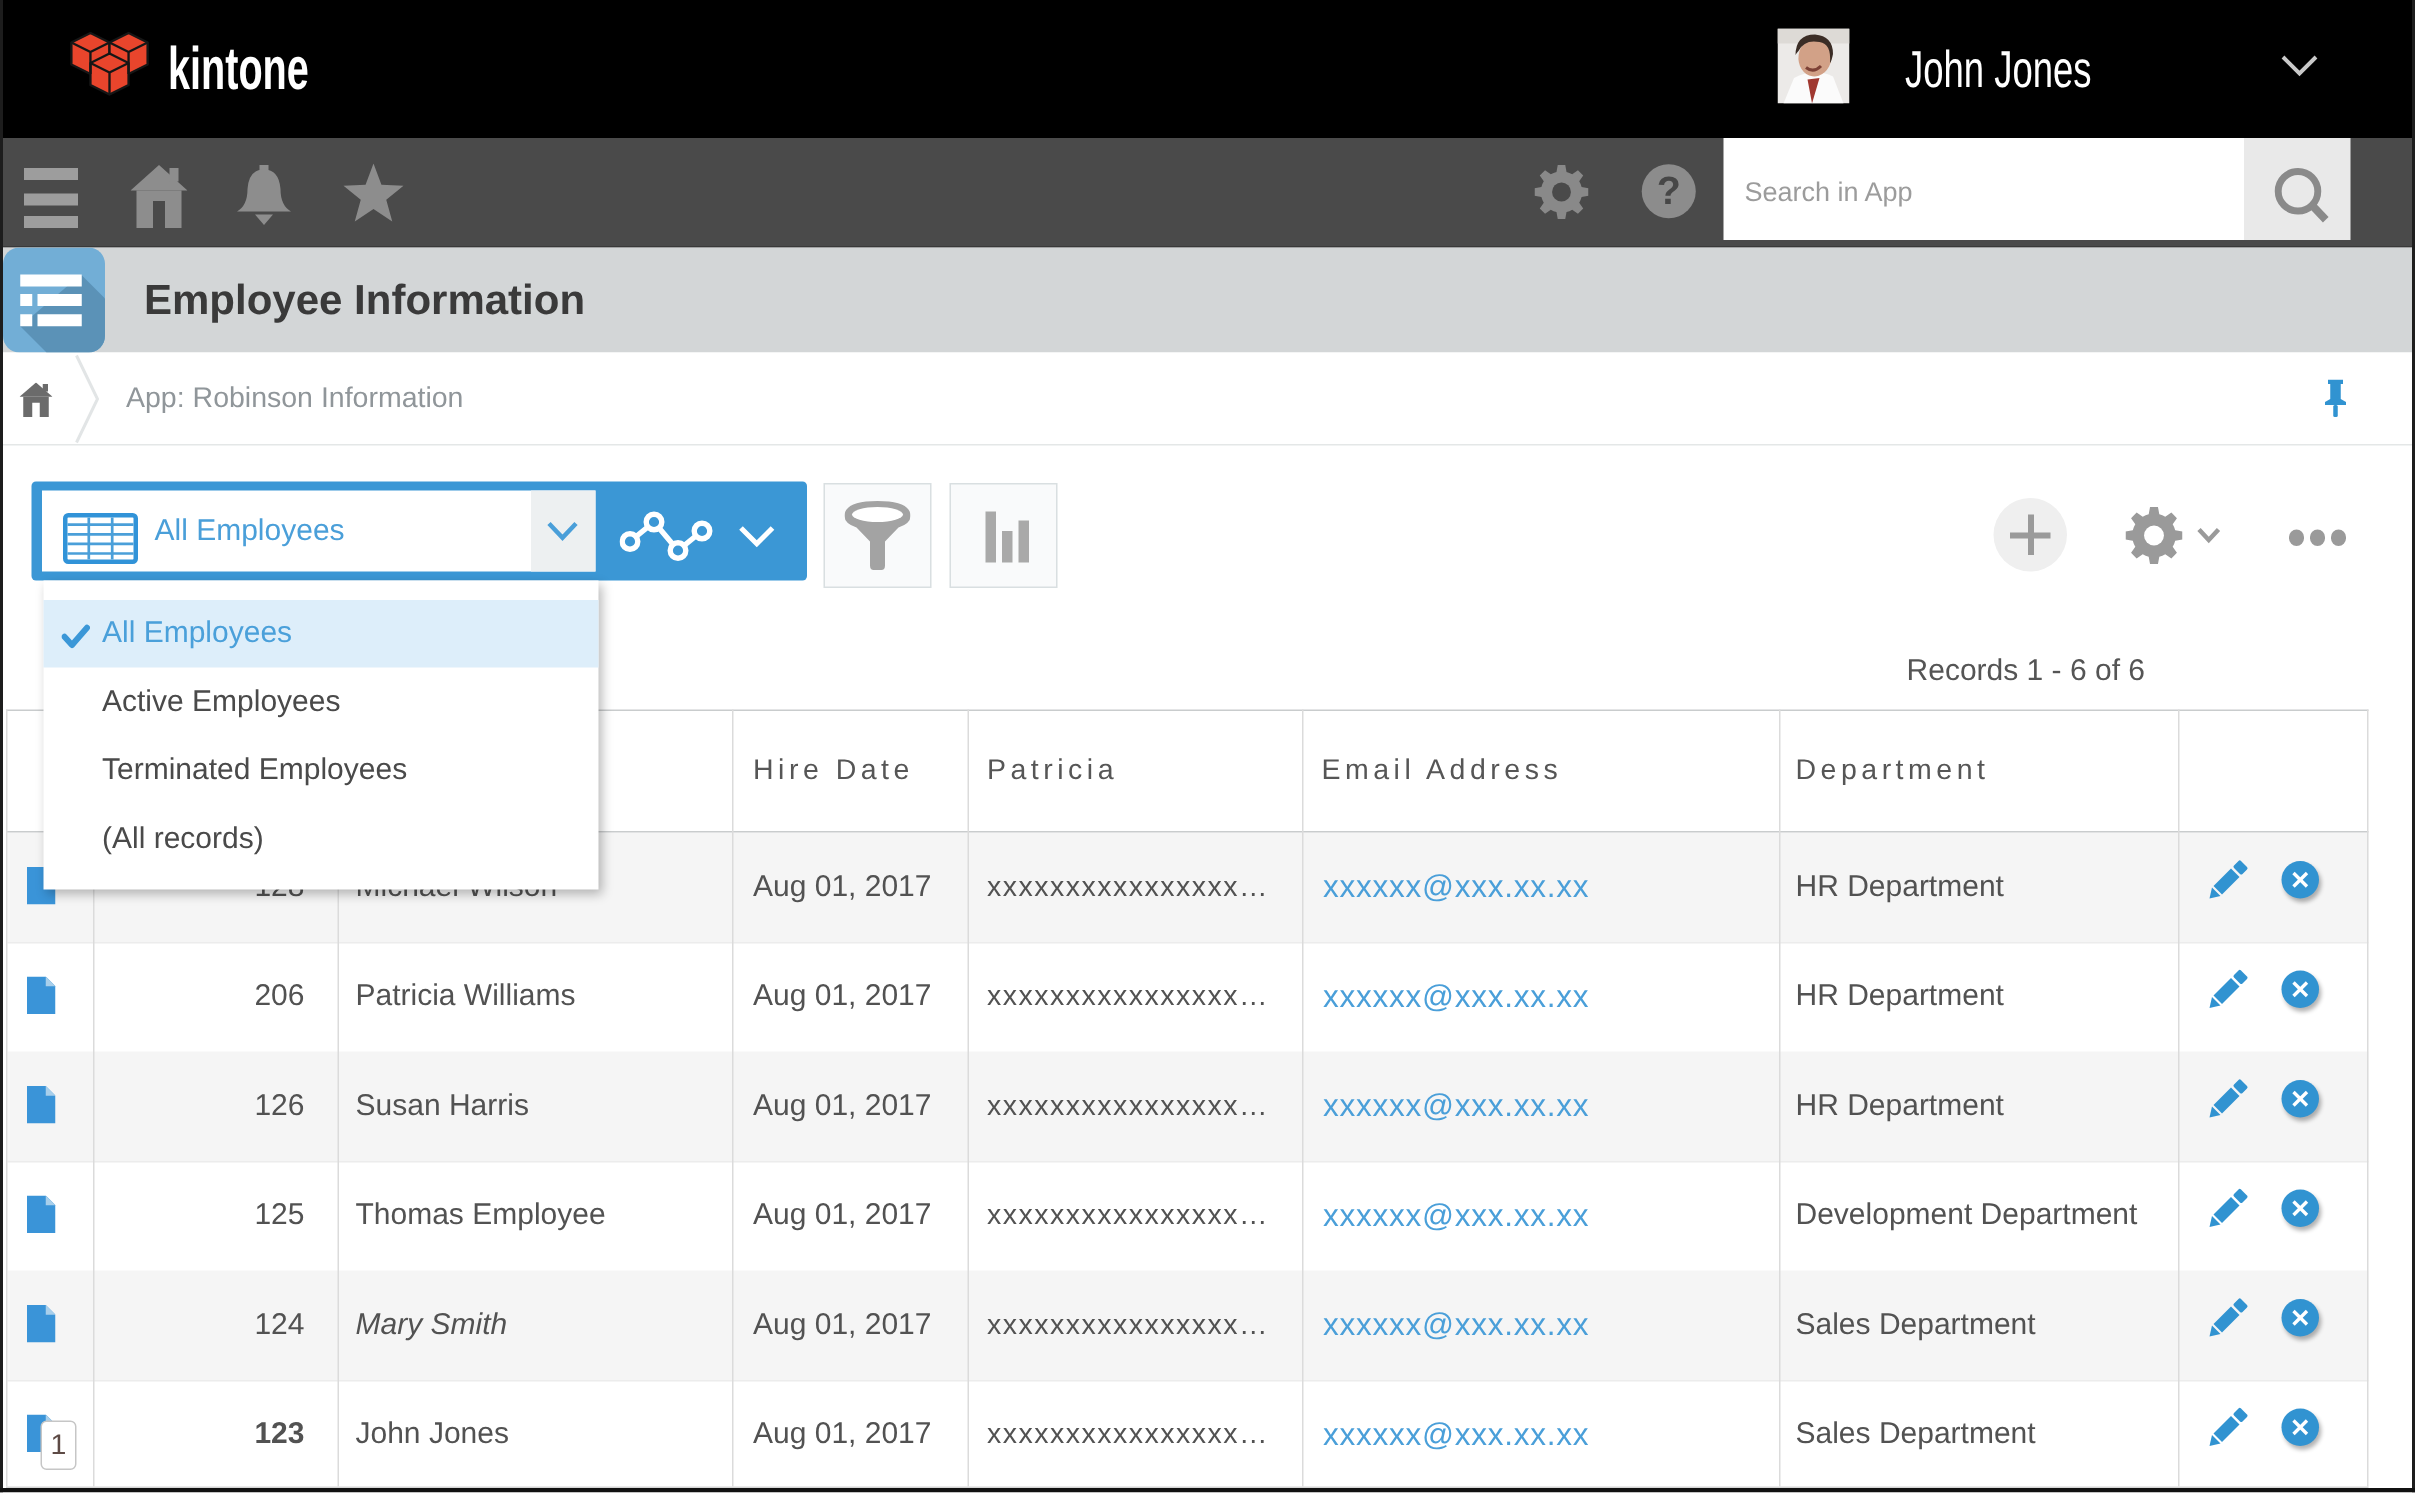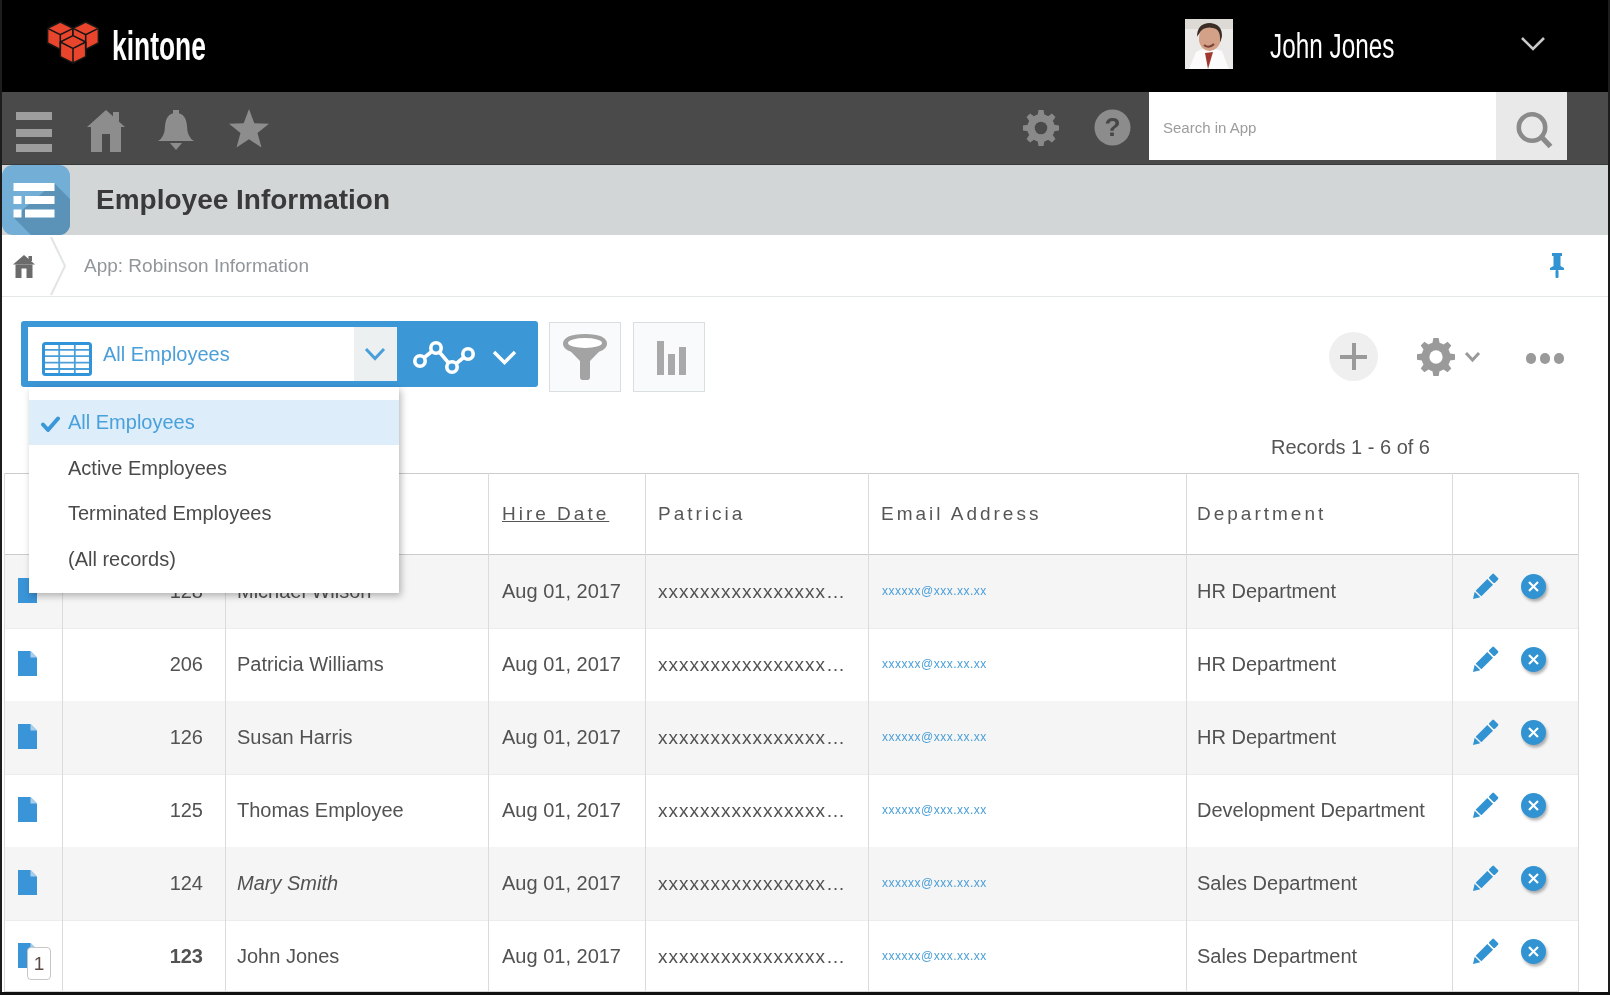--- a/index.html
+++ b/index.html
@@ -14,21 +14,21 @@
 
   
   #topbar { left:0; top:0; width:1610px; height:92px; background:#000; }
   #logotype { left:112px; top:26px; color:#fff; font-size:40px; line-height:40px; font-weight:700; transform:scaleX(0.66); transform-origin:left center; }
   #username { left:1270px; top:30px; color:#fff; font-size:32px; line-height:32px; transform:scale(0.76,1.08); transform-origin:left center; }
 
   
   #navbar { left:0; top:92px; width:1610px; height:73px; background:#4a4a4a; border-bottom:1px solid #393939; }
   .hbar { left:16px; width:36px; height:8px; background:#9d9d9d; }
   #searchbox { left:1149px; top:92px; width:347px; height:68px; background:#fff; }
-  #searchtxt { left:1163px; top:94px; height:68px; line-height:68px; color:#9c9c9c; font-size:15px; }
+  #searchtxt { left:1163px; top:94px; height:68px; line-height:68px; color:#9c9c9c; font-size:18px; }
   #searchbtn { left:1496px; top:92px; width:71px; height:68px; background:#e9e9e9; }
 
   
   #titlebar { left:2px; top:165px; width:1606px; height:70px; background:#d3d6d7; }
   #apptitle { left:96px; top:165px; height:70px; line-height:70px; font-size:28px; font-weight:700; color:#3a3a3a; }
 
   
   #crumb { left:2px; top:235px; width:1606px; height:62px; background:#fff; border-bottom:1px solid #e4e7e7; }
   #crumbtxt { left:84px; top:235px; height:62px; line-height:62px; font-size:19px; color:#90969a; }
 
@@ -42,21 +42,21 @@
 
   
   .vline { top:473px; height:518px; width:1px; background:#dbdbdb; z-index:1; }
   .hl { left:4px; width:1575px; height:1px; background:#c9cccd; z-index:1; }
   .rowstripe { left:5px; width:1574px; height:73px; background:#f5f5f5; }
   .rowline { left:5px; width:1574px; height:1px; background:#ececec; }
   .cell { height:73px; line-height:73px; font-size:20px; color:#525252; white-space:nowrap; z-index:2; }
   .hdr { height:81px; line-height:81px; font-size:19px; letter-spacing:3px; color:#565656; z-index:2; }
   .num { width:140px; text-align:right; }
   .addr { font-size:19px; letter-spacing:1px; }
-  .email { font-size:12px; color:#4a9fd9; letter-spacing:0.5px; }
+  .email { font-size:21px; color:#4a9fd9; letter-spacing:0.5px; }
 
   
   #menu { left:29px; top:387px; width:370px; height:206px; background:#fff; box-shadow:2px 3px 7px rgba(0,0,0,0.28); z-index:10; }
   #menuhl { left:29px; top:400px; width:370px; height:45px; background:#ddeefa; z-index:11; }
   .mitem { left:68px; width:320px; height:45px; line-height:45px; font-size:20px; color:#4a4a4a; z-index:12; }
 
   
   #pager { left:27px; top:947px; width:24px; height:33px; background:#fff; border:1px solid #c6c6c6; border-radius:4px; text-align:center; line-height:31px; font-size:19px; color:#5d4a45; z-index:5; }
 </style>
 </head>
@@ -243,21 +243,21 @@
 <div class="abs vline" style="left:4px;"></div>
 <div class="abs vline" style="left:62px;"></div>
 <div class="abs vline" style="left:225px;"></div>
 <div class="abs vline" style="left:488px;"></div>
 <div class="abs vline" style="left:645px;"></div>
 <div class="abs vline" style="left:868px;"></div>
 <div class="abs vline" style="left:1186px;"></div>
 <div class="abs vline" style="left:1452px;"></div>
 <div class="abs vline" style="left:1578px;"></div>
 
-<div class="abs hdr" style="left:502px;top:473px;text-decoration:underline;">Hire Date</div>
+<div class="abs hdr" style="left:502px;top:473px;">Hire Date</div>
 <div class="abs hdr" style="left:658px;top:473px;">Patricia</div>
 <div class="abs hdr" style="left:881px;top:473px;">Email Address</div>
 <div class="abs hdr" style="left:1197px;top:473px;">Department</div>
 
 <svg class="abs" style="left:18px;top:578px;z-index:2;" width="19" height="25" viewBox="0 0 19 25">
   <path d="M0,0 L12.5,0 L19,6.5 L19,25 L0,25 Z" fill="#3a94d8"></path>
   <path d="M12.5,0 L19,6.5 L12.5,6.5 Z" fill="#a8cfeb"></path>
 </svg>
 <div class="abs cell num" style="left:63px;top:555px;">128</div>
 <div class="abs cell" style="left:237px;top:555px;">Michael Wilson</div>

